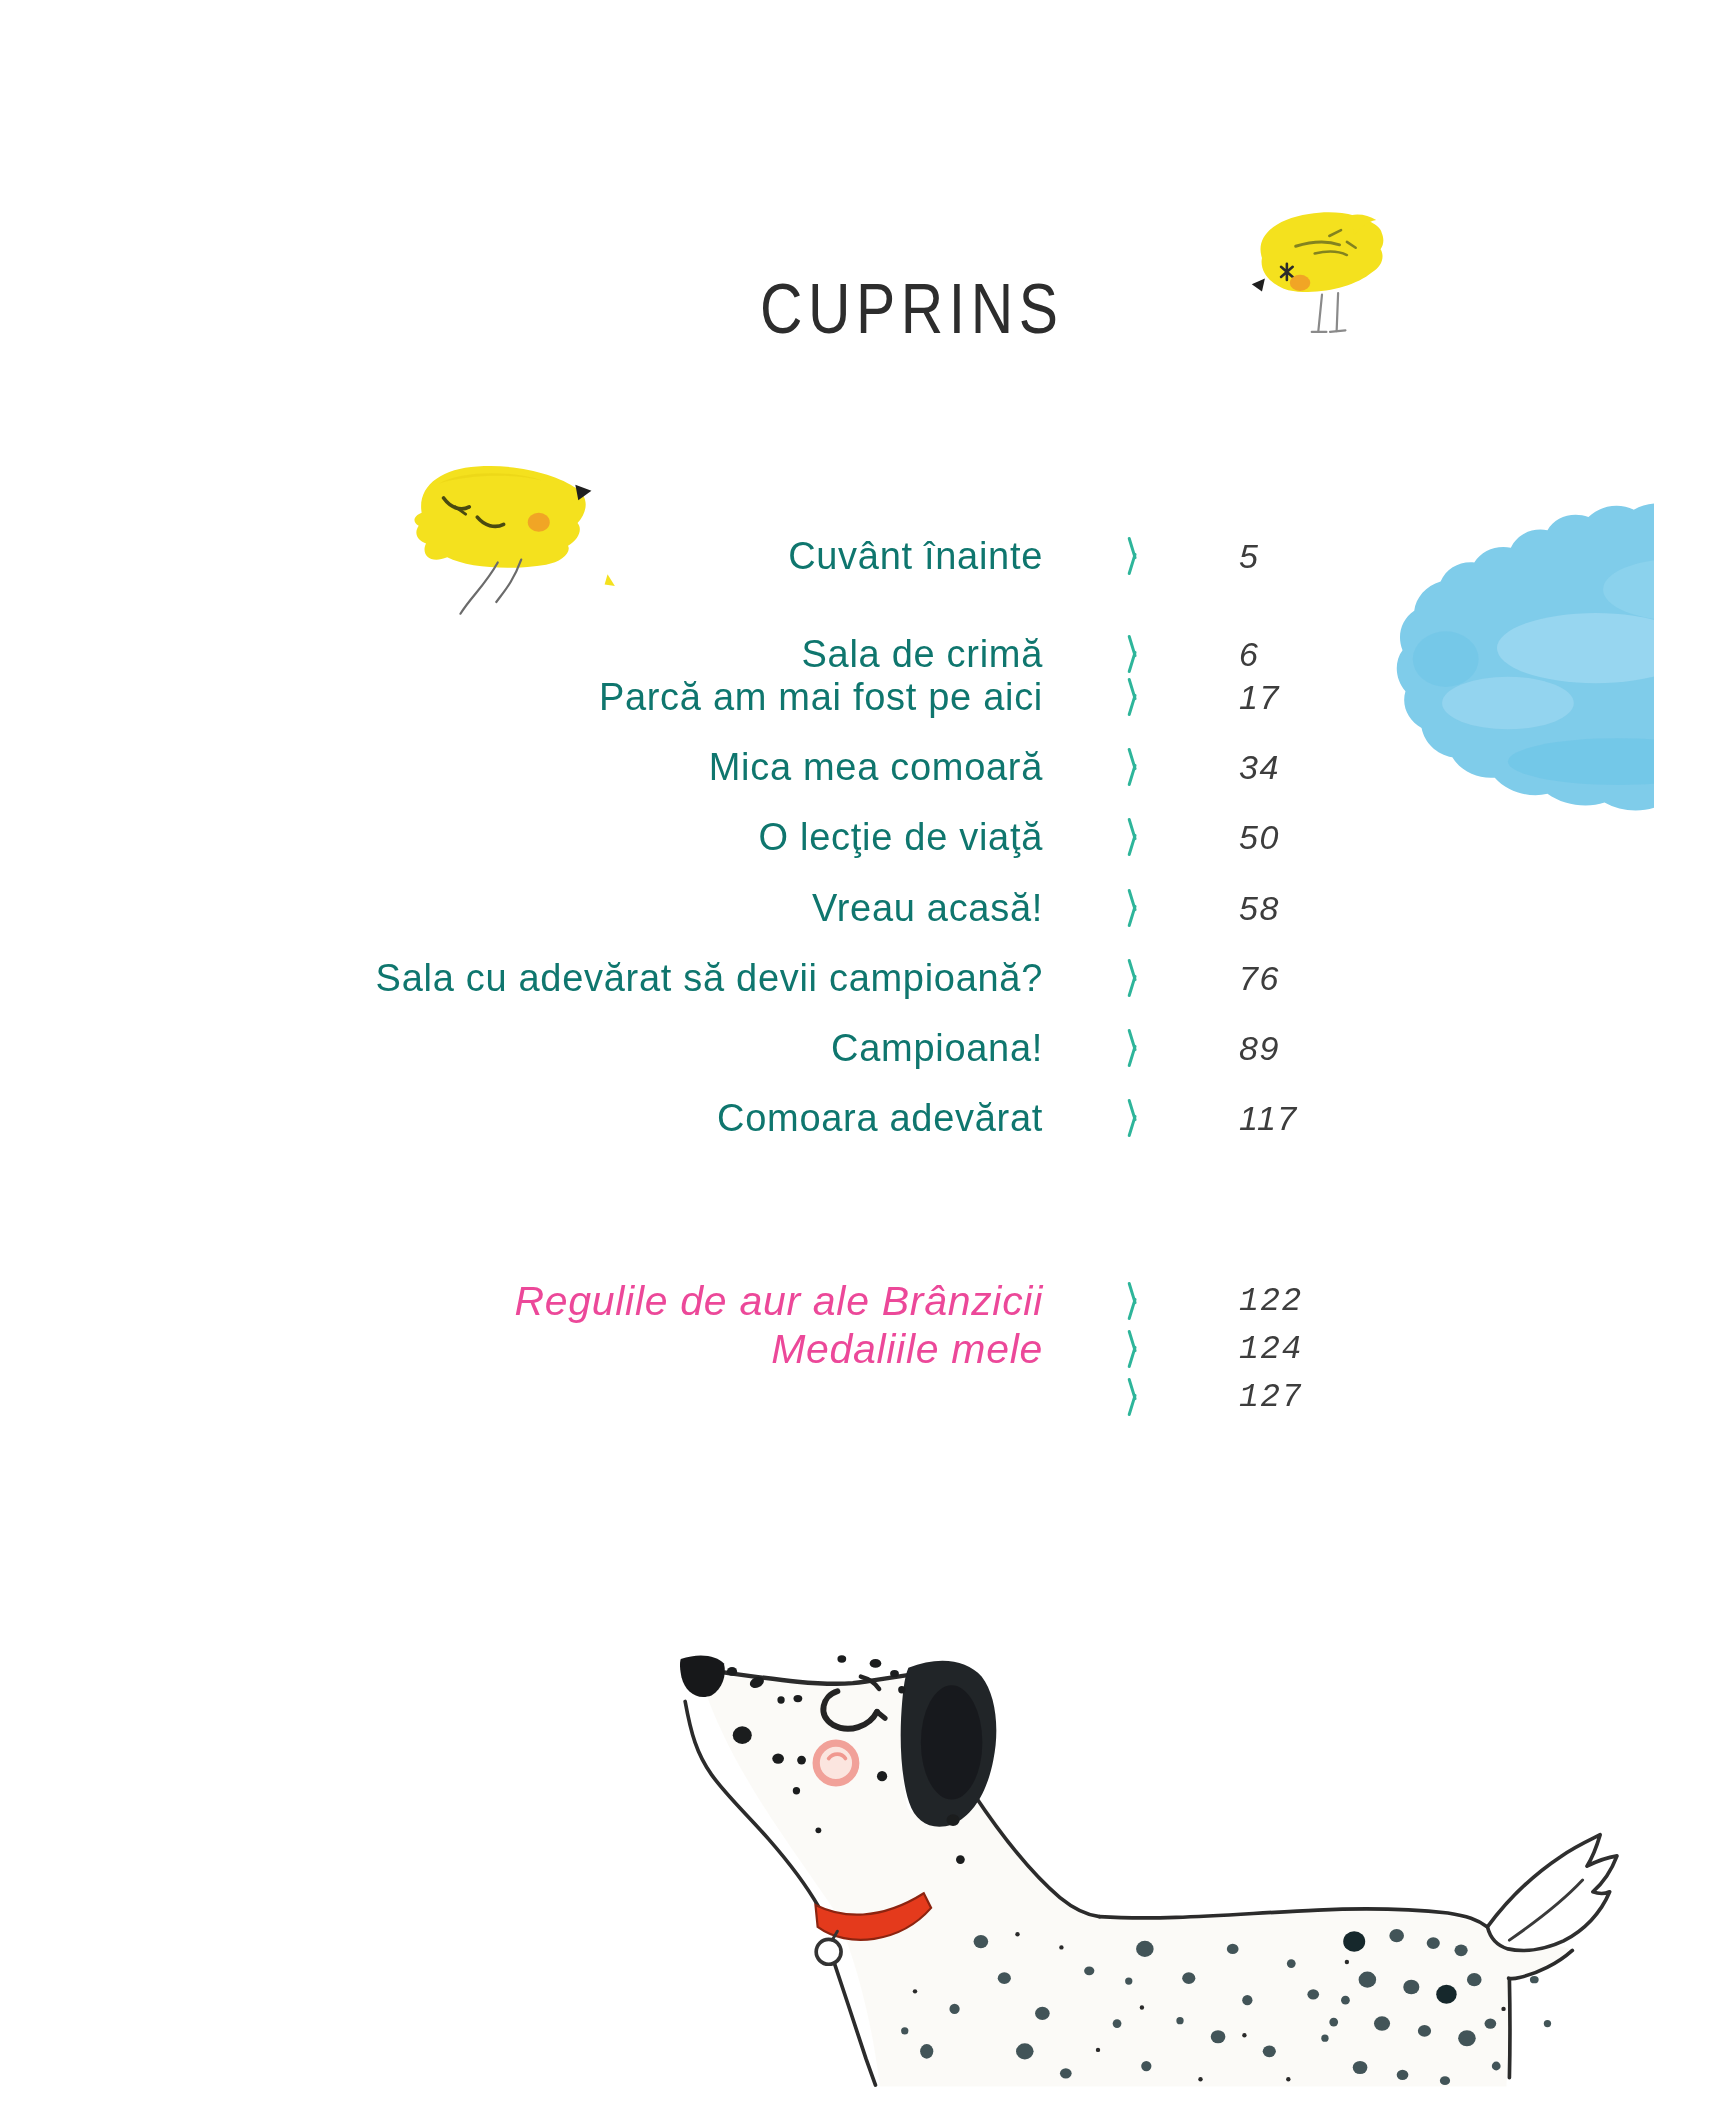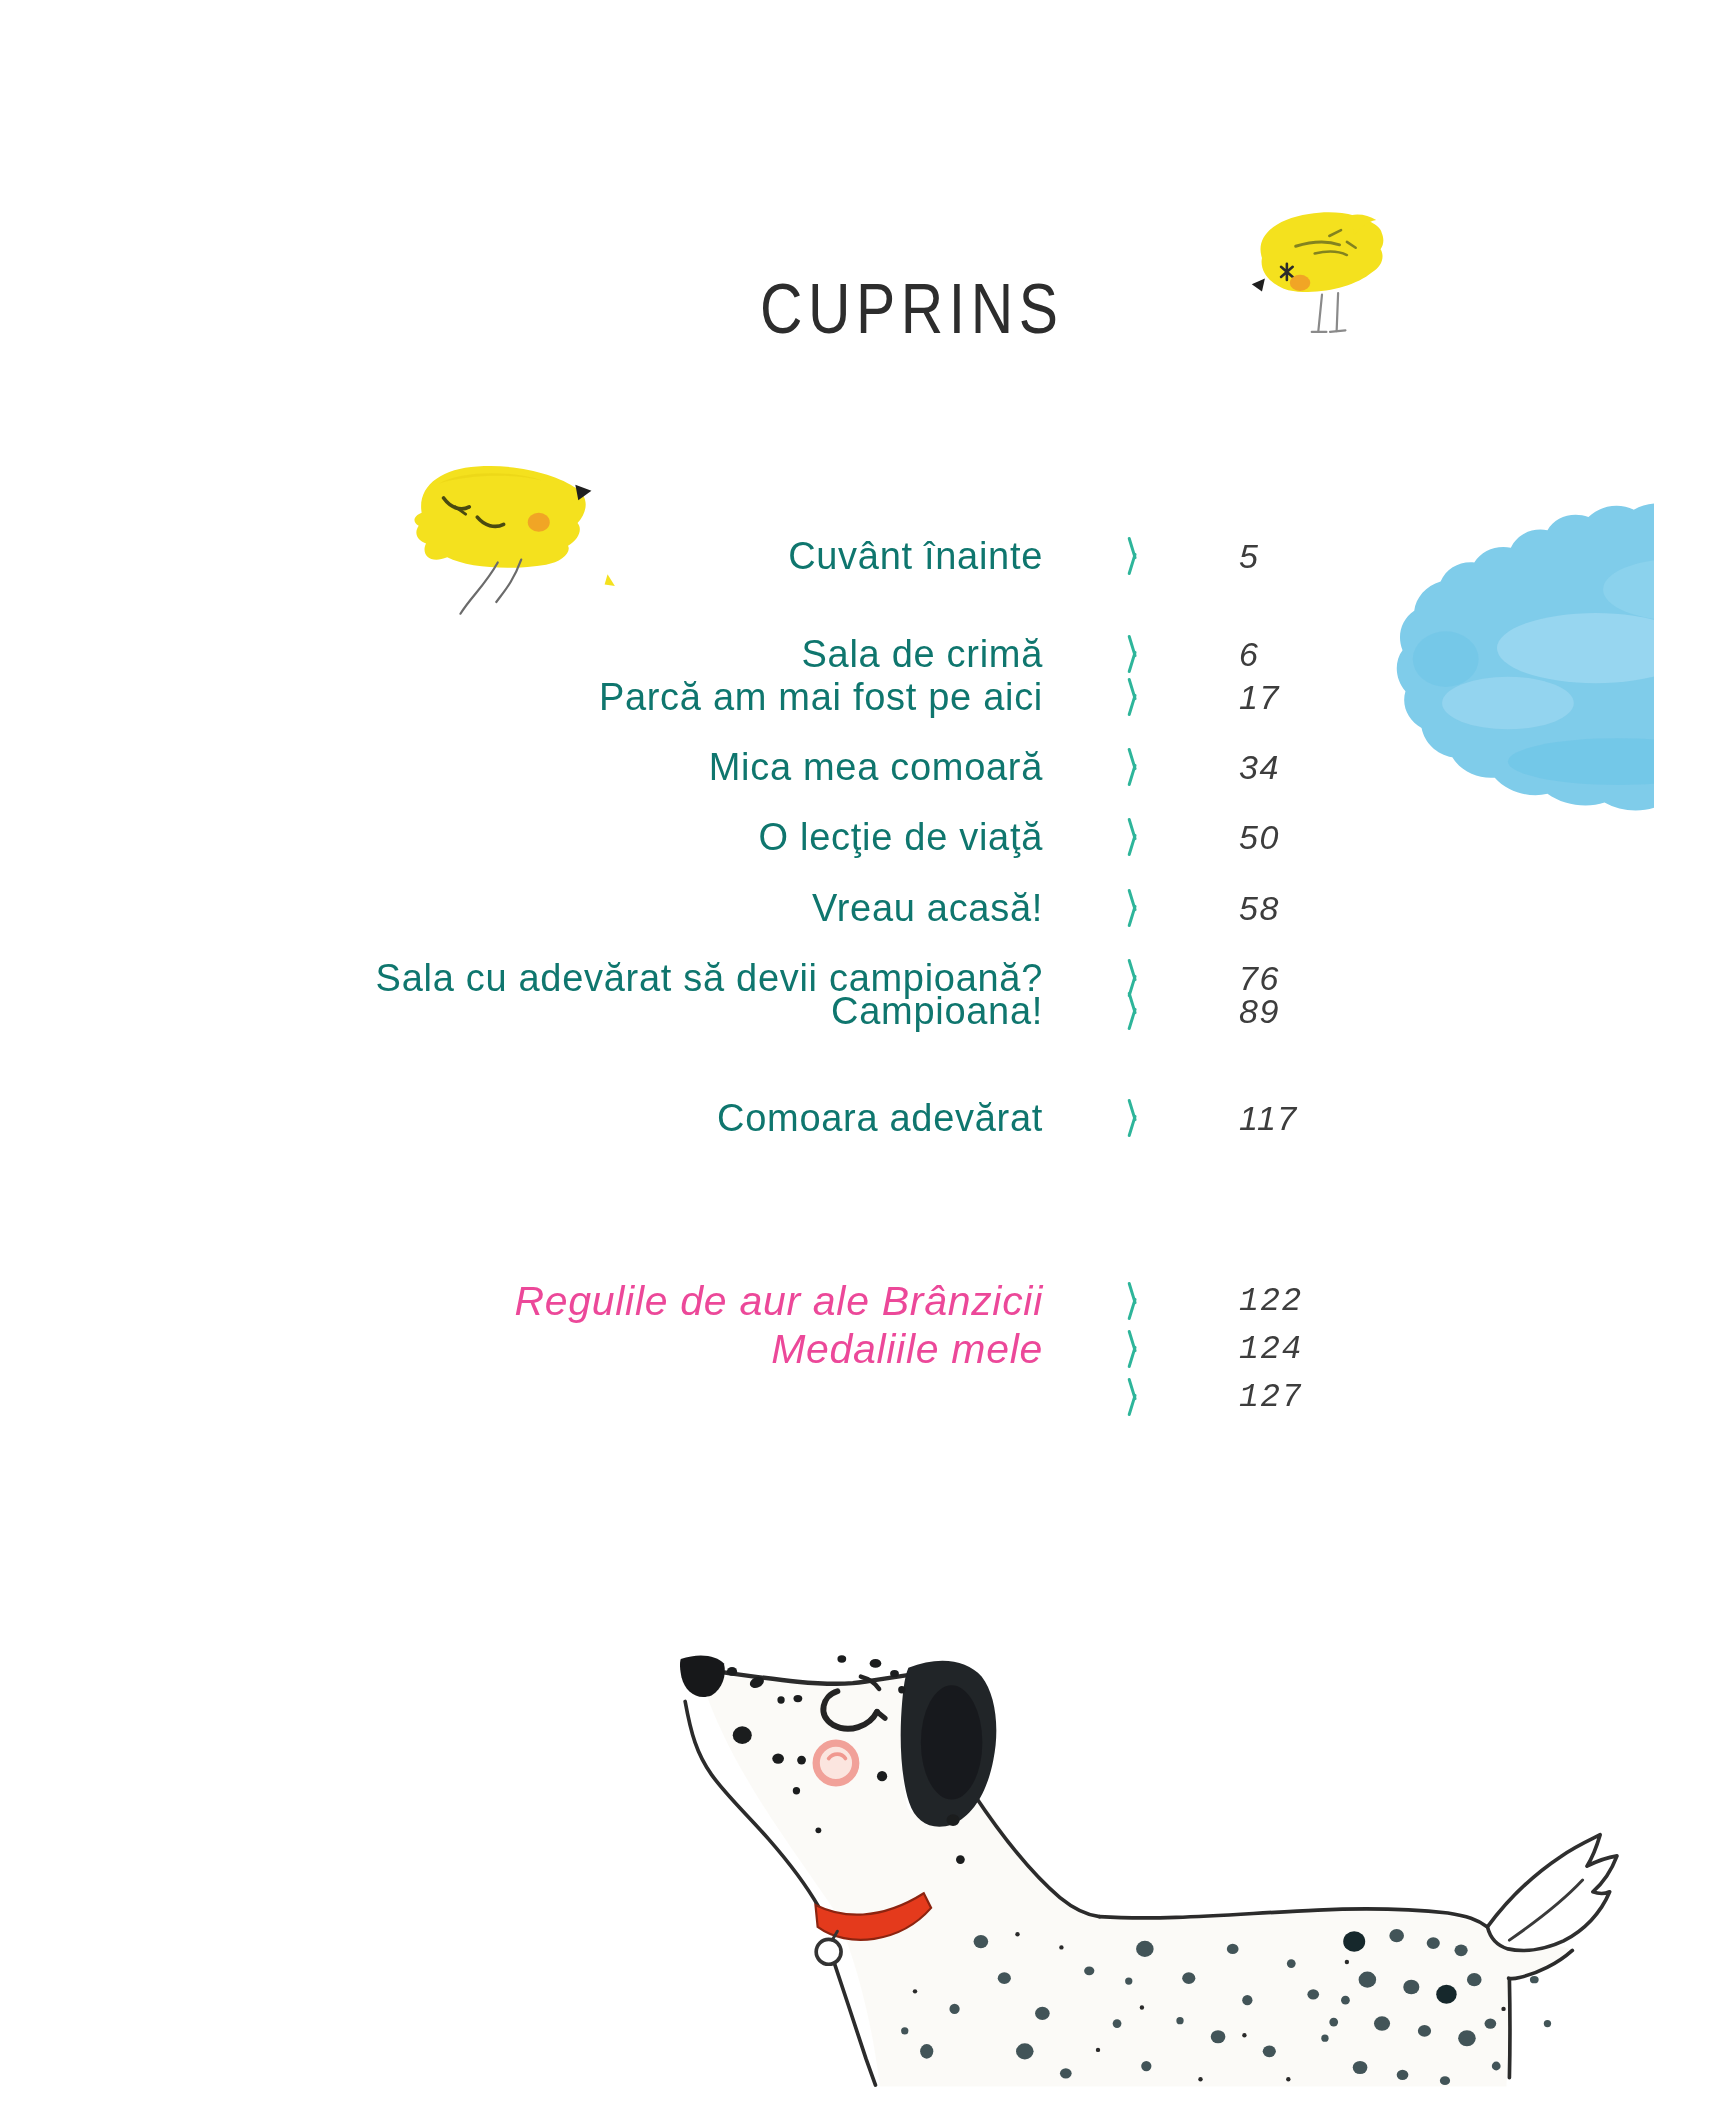--- a/index.html
+++ b/index.html
@@ -309,21 +309,21 @@
       <div class="row" style="top: 873px; height: 70px;">
         <span class="rt">Vreau acasă!</span>
         <span class="chev"></span>
         <span class="rn">58</span>
       </div>
       <div class="row" style="top: 943px; height: 70px;">
         <span class="rt">Sala cu adevărat să devii campioană?</span>
         <span class="chev"></span>
         <span class="rn">76</span>
       </div>
-      <div class="row" style="top: 976px; height: 70px;">
+      <div class="row" style="top: 1013px; height: 70px;">
         <span class="rt">Campioana!</span>
         <span class="chev"></span>
         <span class="rn">89</span>
       </div>
       <div class="row" style="top: 1083px; height: 70px;">
         <span class="rt">Comoara adevărat</span>
         <span class="chev"></span>
         <span class="rn">117</span>
       </div>
     </div>

